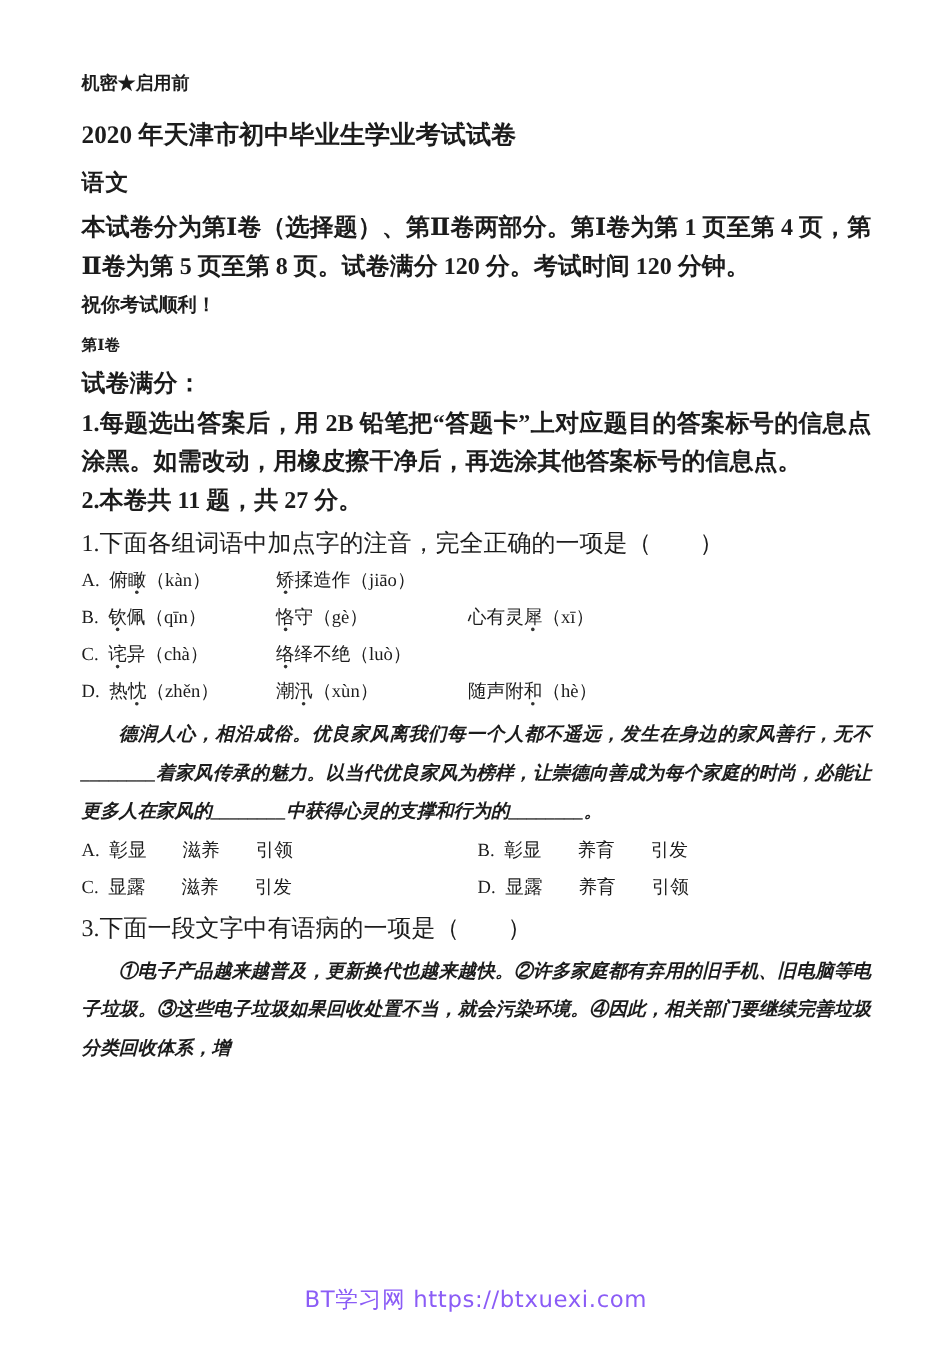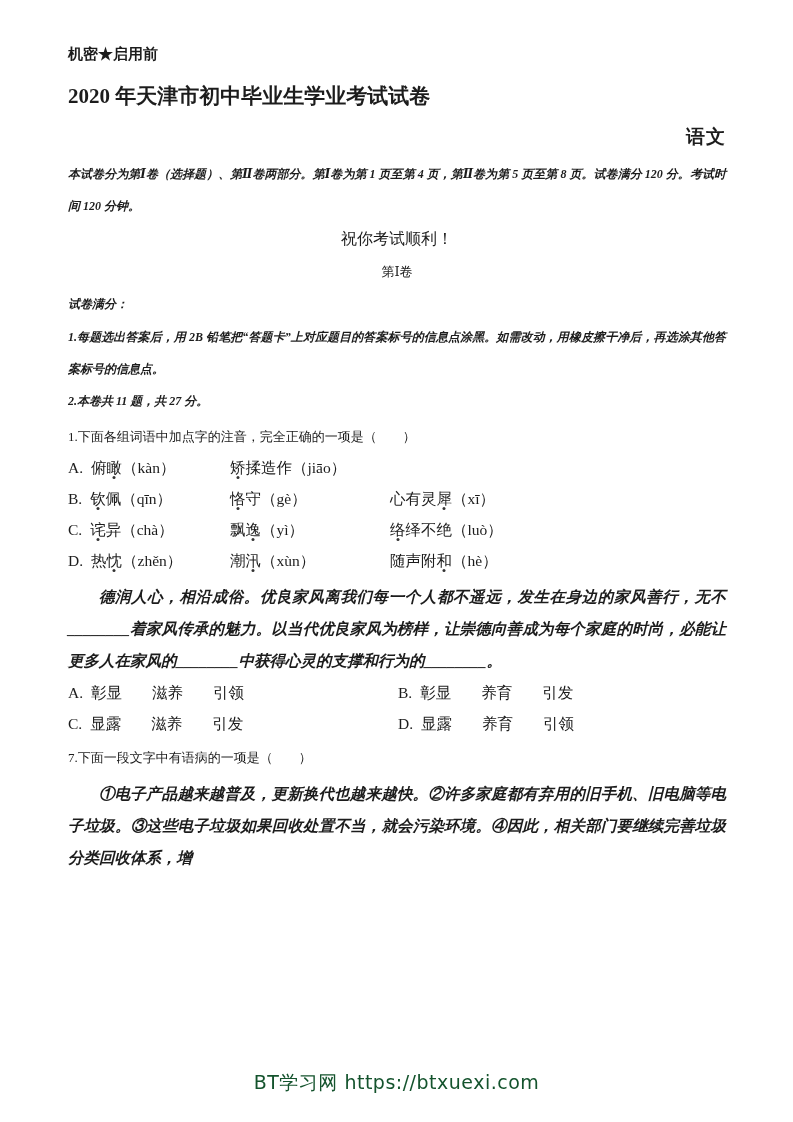--- a/index.html
+++ b/index.html
@@ -8,59 +8,57 @@
     position: relative;
     width: 793px;
     height: 1122px;
     margin: 0 auto;
     background: #ffffff;
     font-family: "Liberation Serif", "DejaVu Serif", serif;
     color: #1c1c1c;
     overflow: hidden;
   }
   .content {
-    padding: 44px 67px 0 68px;
+    padding: 60px 67px 0 68px;
   }
   .classification {
     font-size: 15px;
     font-weight: 700;
     line-height: 20px;
   }
   .exam-title {
     text-align: left;
     font-size: 21px;
     font-weight: 700;
     margin-top: 18px;
     line-height: 28px;
   }
   .subject-title {
-    text-align: right;
+    text-align: left;
     font-size: 19px;
     font-weight: 700;
     margin-top: 14px;
     line-height: 26px;
     letter-spacing: 1px;
   }
   .bold-para {
-    font-size: 12px;
+    font-size: 20px;
     font-weight: 700;
     line-height: 32px;
     text-align: justify;
-    font-style: italic;
   }
   .intro-block { margin-top: 8px; }
   .center-line {
-    text-align: center;
     font-size: 16px;
-    font-weight: 400;
+    font-weight: 700;
     line-height: 33px;
   }
   .volume-heading { font-size: 13px; }
   .q-stem {
-    font-size: 13px;
+    font-size: 20px;
     line-height: 30px;
     margin-top: 4px;
   }
   .q1-row {
     display: flex;
     font-size: 15.5px;
     line-height: 31px;
   }
   .opt-label { margin-right: 8px; }
   .q1-col1 { width: 162px; display: flex; }
@@ -96,21 +94,21 @@
   .q2-opt-right { flex: 1; display: flex; }
   .q2-word { margin-right: 30px; }
   .footer-watermark {
     position: absolute;
     left: 0;
     right: 0;
     bottom: 26px;
     text-align: center;
     font-family: "DejaVu Sans", "Liberation Sans", sans-serif;
     font-size: 19px;
-    color: #14532d;
+    color: #8b5cf6;
     letter-spacing: 0.5px;
   }
 </style>
 </head>
 <body>
 
 <div class="page">
   <div class="content">
 
     <div class="classification">机密★启用前</div>
@@ -150,21 +148,20 @@
           </span>
         <span class="q1-col2"><span></span><span class="dotted">恪</span><span>守（gè）</span></span>
         <span class="q1-col3"><span>心有灵</span><span class="dotted">犀</span><span>（xī）</span></span>
       </div>
 
       <div class="q1-row">
         <span class="q1-col1">
             <span class="opt-label">C.</span>
             <span><span></span><span class="dotted">诧</span><span>异（chà）</span></span>
           </span>
-        <span class="q1-col2"><span>飘</span><span class="dotted">逸</span><span>（yì）</span></span>
         <span class="q1-col3"><span></span><span class="dotted">络</span><span>绎不绝（luò）</span></span>
       </div>
 
       <div class="q1-row">
         <span class="q1-col1">
             <span class="opt-label">D.</span>
             <span><span>热</span><span class="dotted">忱</span><span>（zhěn）</span></span>
           </span>
         <span class="q1-col2"><span>潮</span><span class="dotted">汛</span><span>（xùn）</span></span>
         <span class="q1-col3"><span>随声附</span><span class="dotted">和</span><span>（hè）</span></span>
@@ -199,20 +196,20 @@
         <span class="q2-opt-right">
           <span class="opt-label">D.</span>
           <span class="q2-word">显露</span>
           <span class="q2-word">养育</span>
           <span class="q2-word">引领</span>
         </span>
       </div>
     </div>
 
     <div>
-      <div class="q-stem">7.下面一段文字中有语病的一项是（　　）</div>
+      <div class="q-stem">3.下面一段文字中有语病的一项是（　　）</div>
       <p class="kaiti">①电子产品越来越普及，更新换代也越来越快。②许多家庭都有弃用的旧手机、旧电脑等电子垃圾。③这些电子垃圾如果回收处置不当，就会污染环境。④因此，相关部门要继续完善垃圾分类回收体系，增</p>
     </div>
 
   </div>
 
   <div class="footer-watermark">BT学习网 https://btxuexi.com</div>
 </div>
 
 </body></html>

